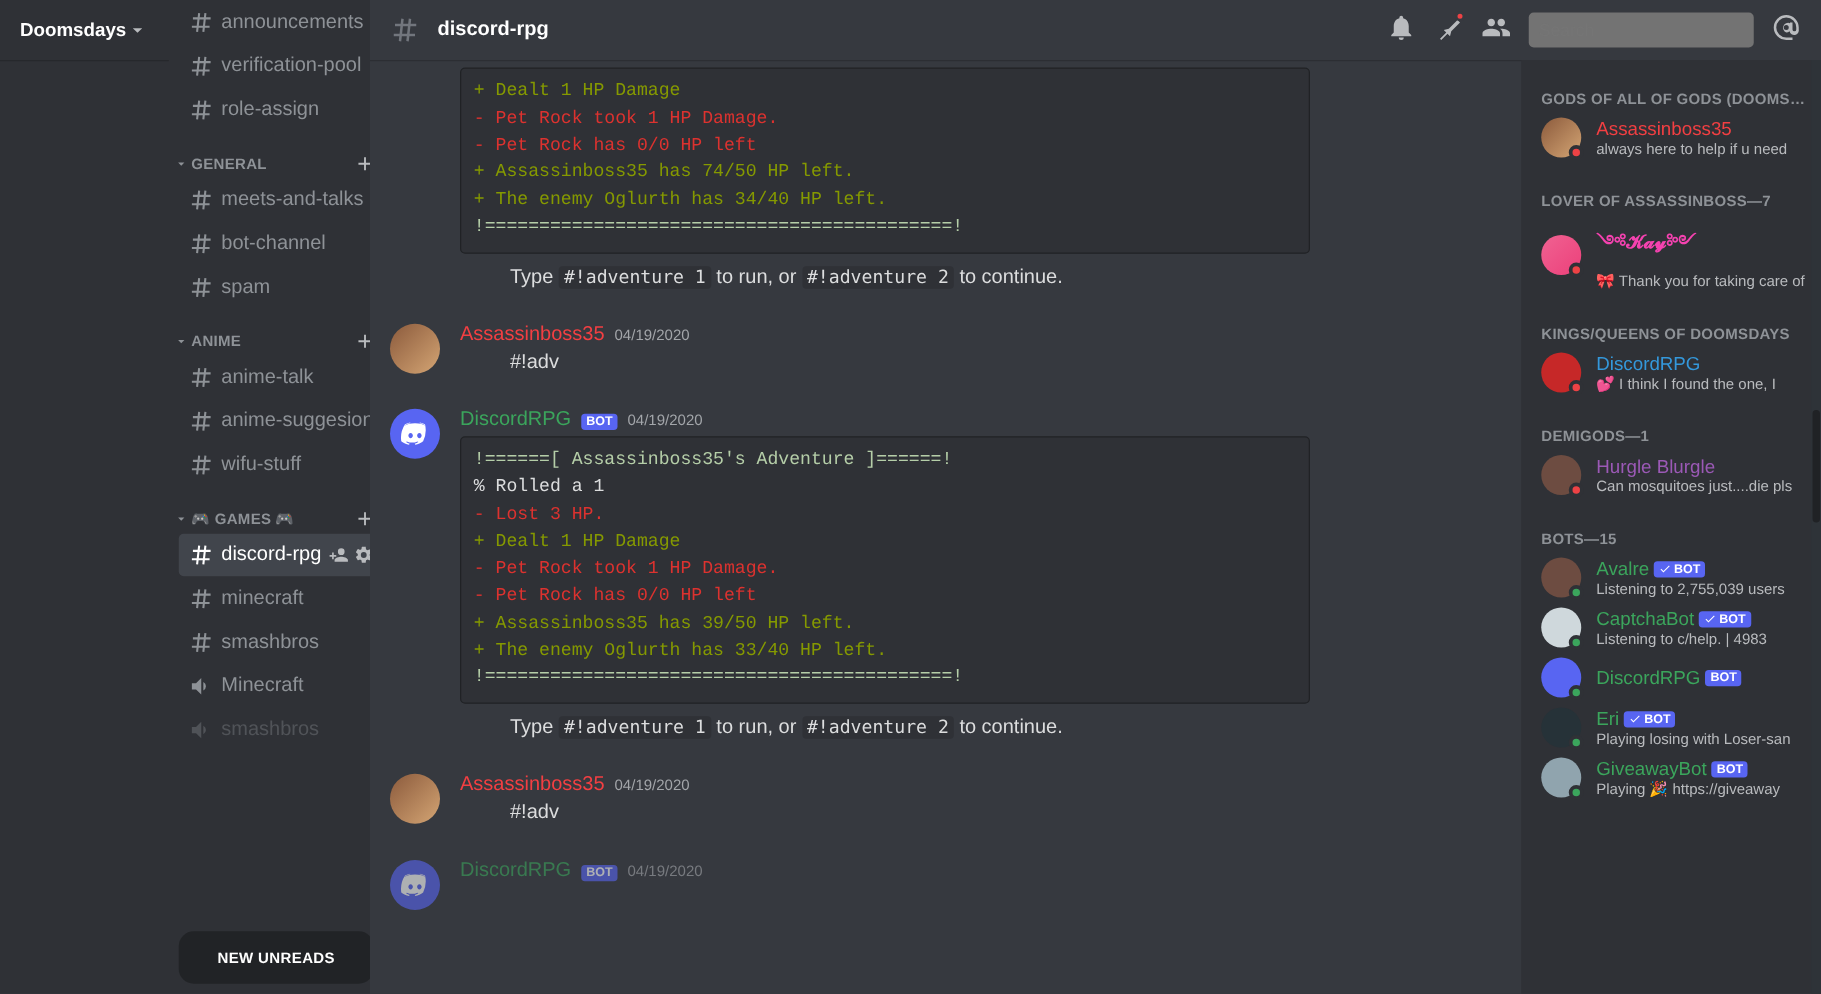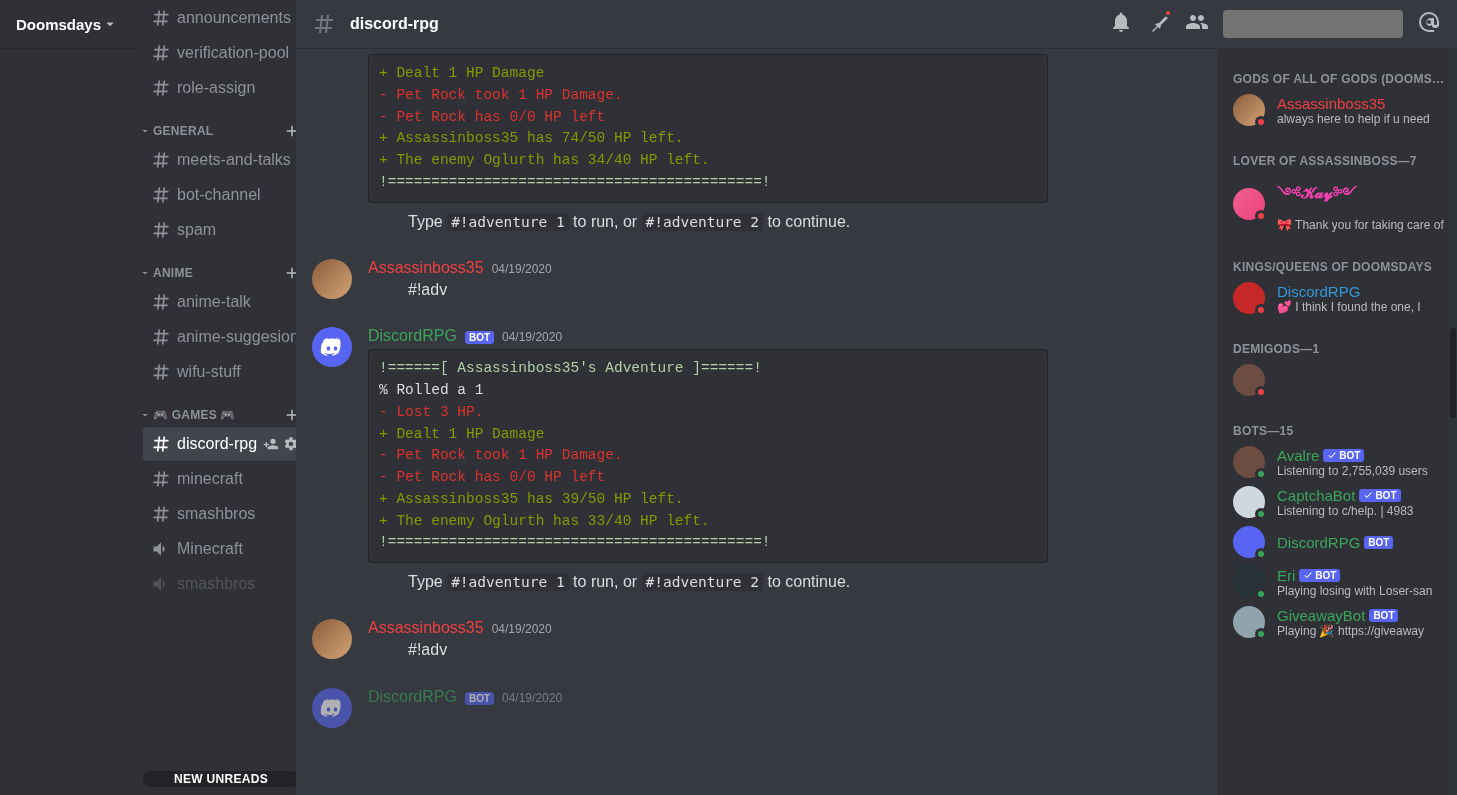--- a/index.html
+++ b/index.html
@@ -28,21 +28,21 @@
 }
 .channel.active { background: rgba(79,84,92,.6); color: #fff; }
 .channel .hash { width: 20px; height: 20px; fill: #8e9297; margin-right: 6px; flex: none; }
 .channel.active .hash { fill: #b9bbbe; }
 .channel .voice-ic { width: 20px; height: 20px; fill: #8e9297; margin-right: 6px; flex: none; }
 .channel .label { flex: 1; white-space: nowrap; overflow: hidden; text-overflow: ellipsis; }
 .channel .tools { display: none; gap: 4px; }
 .channel.active .tools { display: flex; }
 .channel .tool-ic { width: 16px; height: 16px; fill: #b9bbbe; }
 .unread-pill {
-  position: absolute; bottom: 8px; left: 8px; right: 16px; height: 16px;
+  position: absolute; bottom: 8px; left: 8px; right: 16px; height: 42px;
   background: rgba(32,34,37,.9); border-radius: 12px; display: flex; align-items: center; justify-content: center;
   color: #fff; font-size: 12px; font-weight: 600; letter-spacing: .3px;
 }
 .side-rel { position: relative; flex: 1; display: flex; flex-direction: column; }
 .channel.dim { opacity: .35; }
 
 .main { flex: 1; display: flex; flex-direction: column; background: #36393f; }
 .chat-header {
   height: 48px; display: flex; align-items: center; padding: 0 16px;
   box-shadow: 0 1px 0 rgba(4,4,5,.2); gap: 14px;
@@ -400,20 +400,24 @@
             <div class="m-info">
               <div class="m-name name-blue">DiscordRPG</div>
               <div class="m-sub">💕 I think I found the one, I</div>
             </div>
           </div>
           <div class="member-group-title">DEMIGODS—1</div>
           <div class="member">
             <div class="m-avatar m-avatar-brown">
               <div class="m-status st-dnd"></div>
             </div>
+            <div class="m-info">
+              <div class="m-name name-purple">Hurgle Blurgle</div>
+              <div class="m-sub">Can mosquitoes just....die pls</div>
+            </div>
           </div>
           <div class="member-group-title">BOTS—15</div>
           <div class="member">
             <div class="m-avatar m-avatar-brown">
               <div class="m-status st-online"></div>
             </div>
             <div class="m-info">
               <div class="m-name name-green">Avalre <span class="bot-tag"><svg viewBox="0 0 24 24">
                     <path d="M9 16.17L4.83 12l-1.42 1.41L9 19 21 7l-1.41-1.41z"></path>
                   </svg>BOT</span></div>

